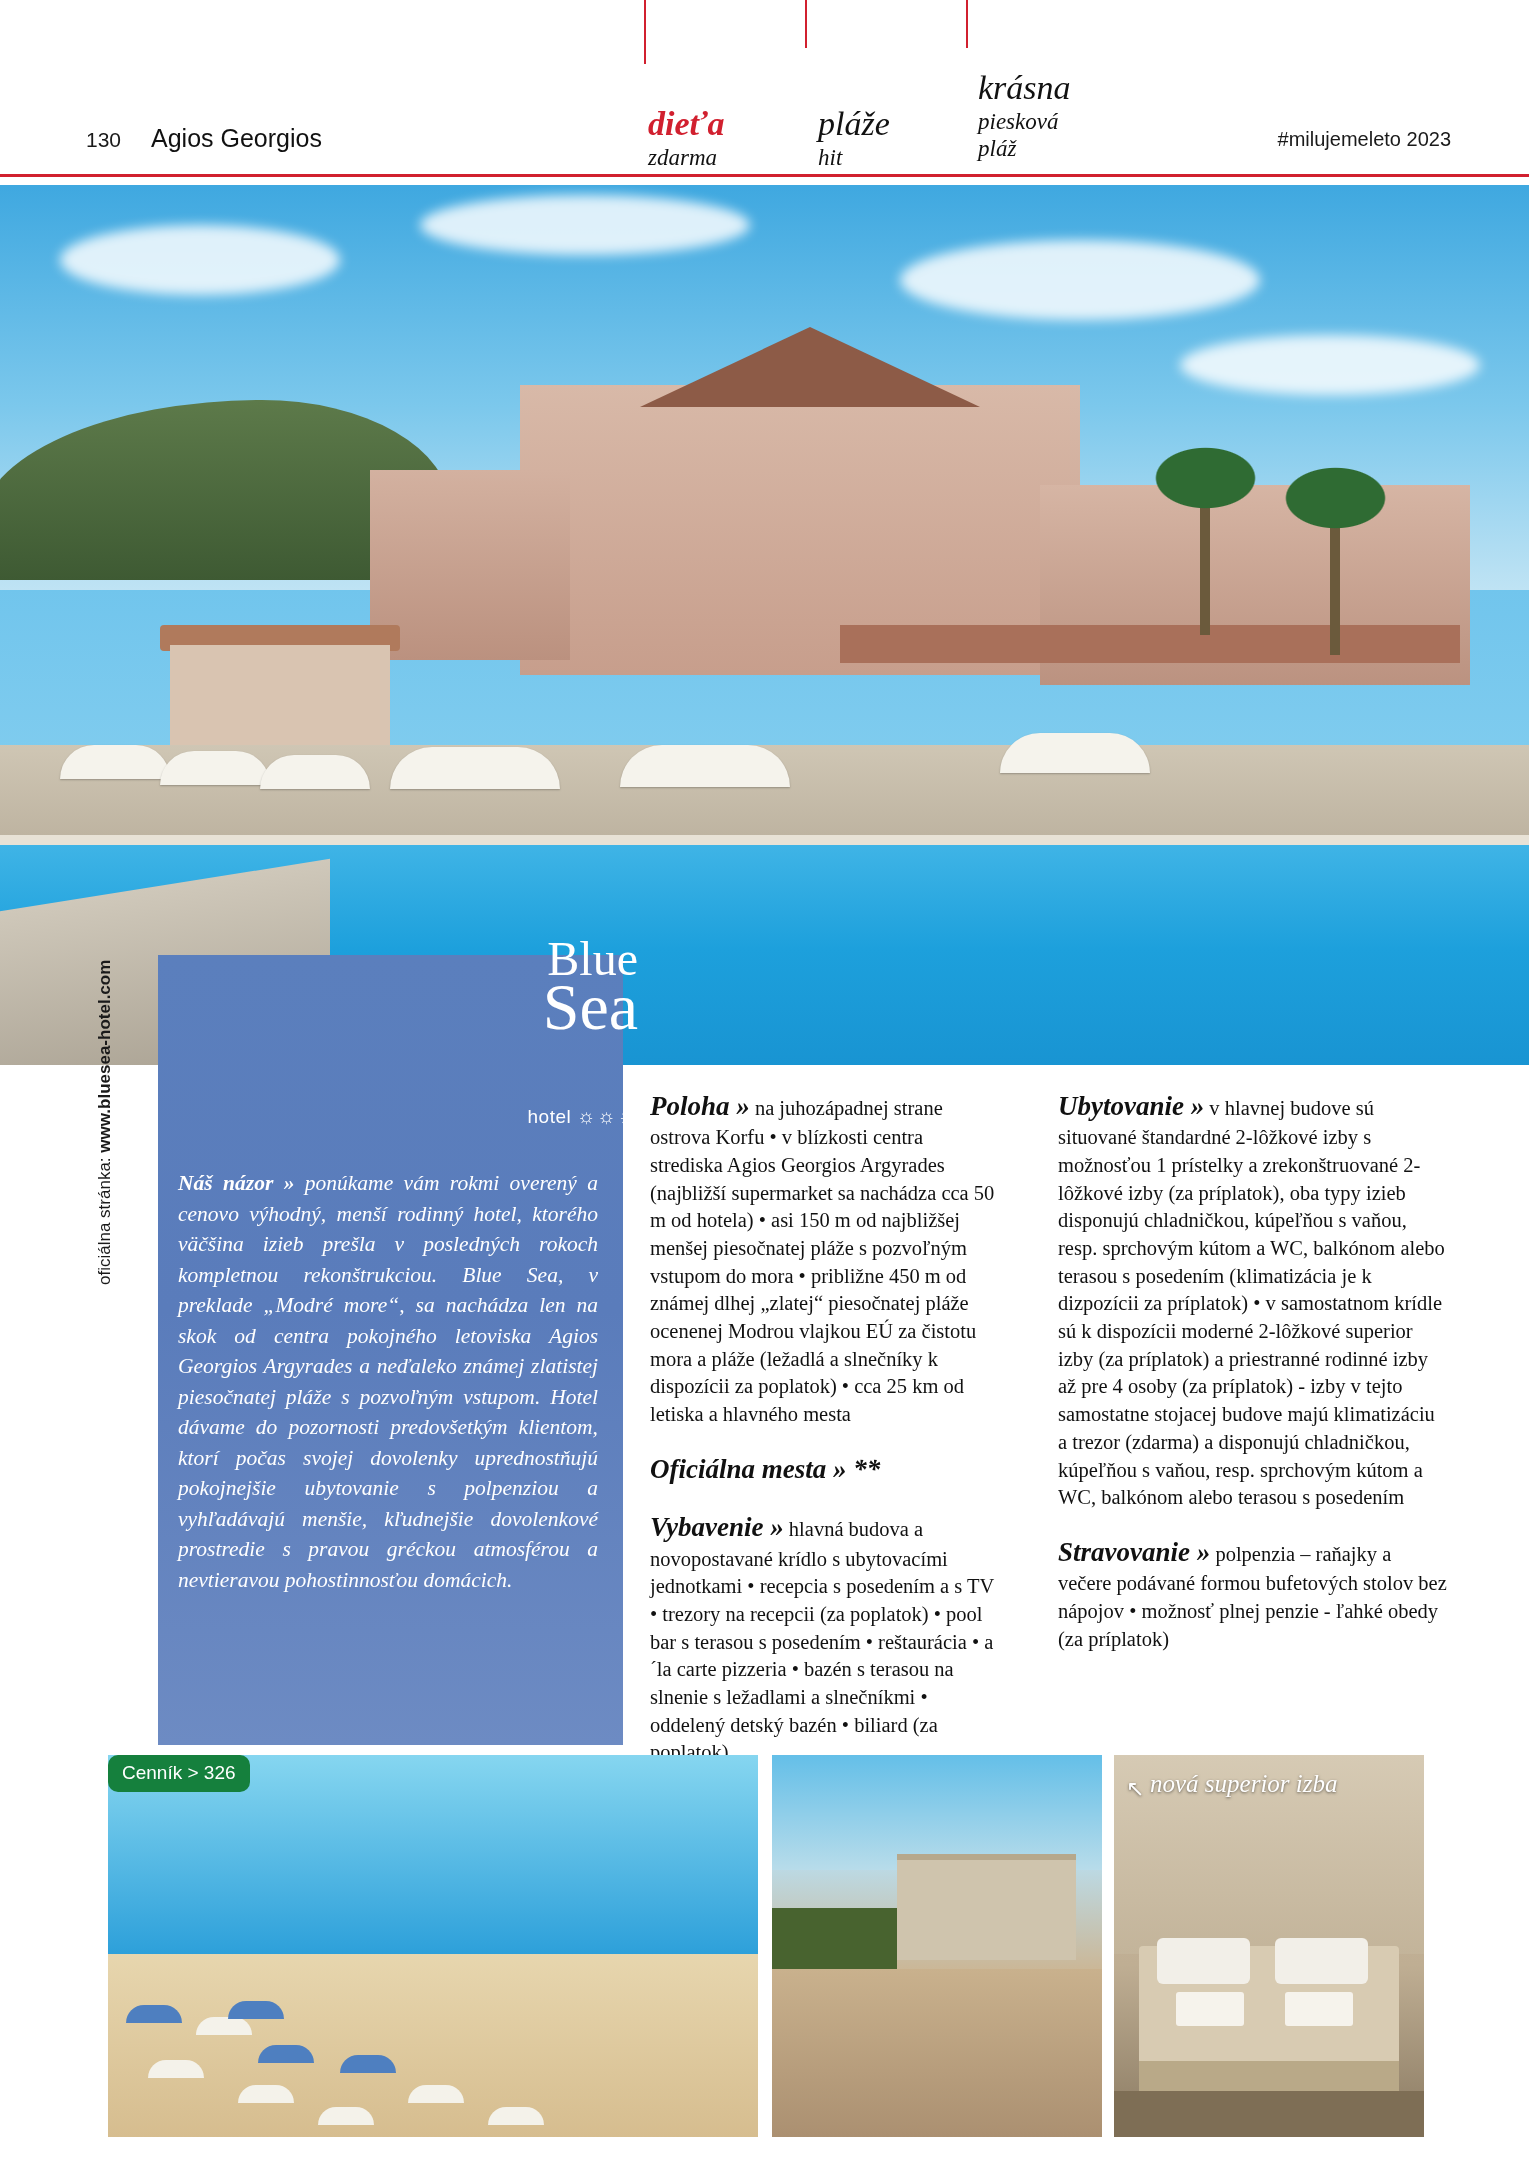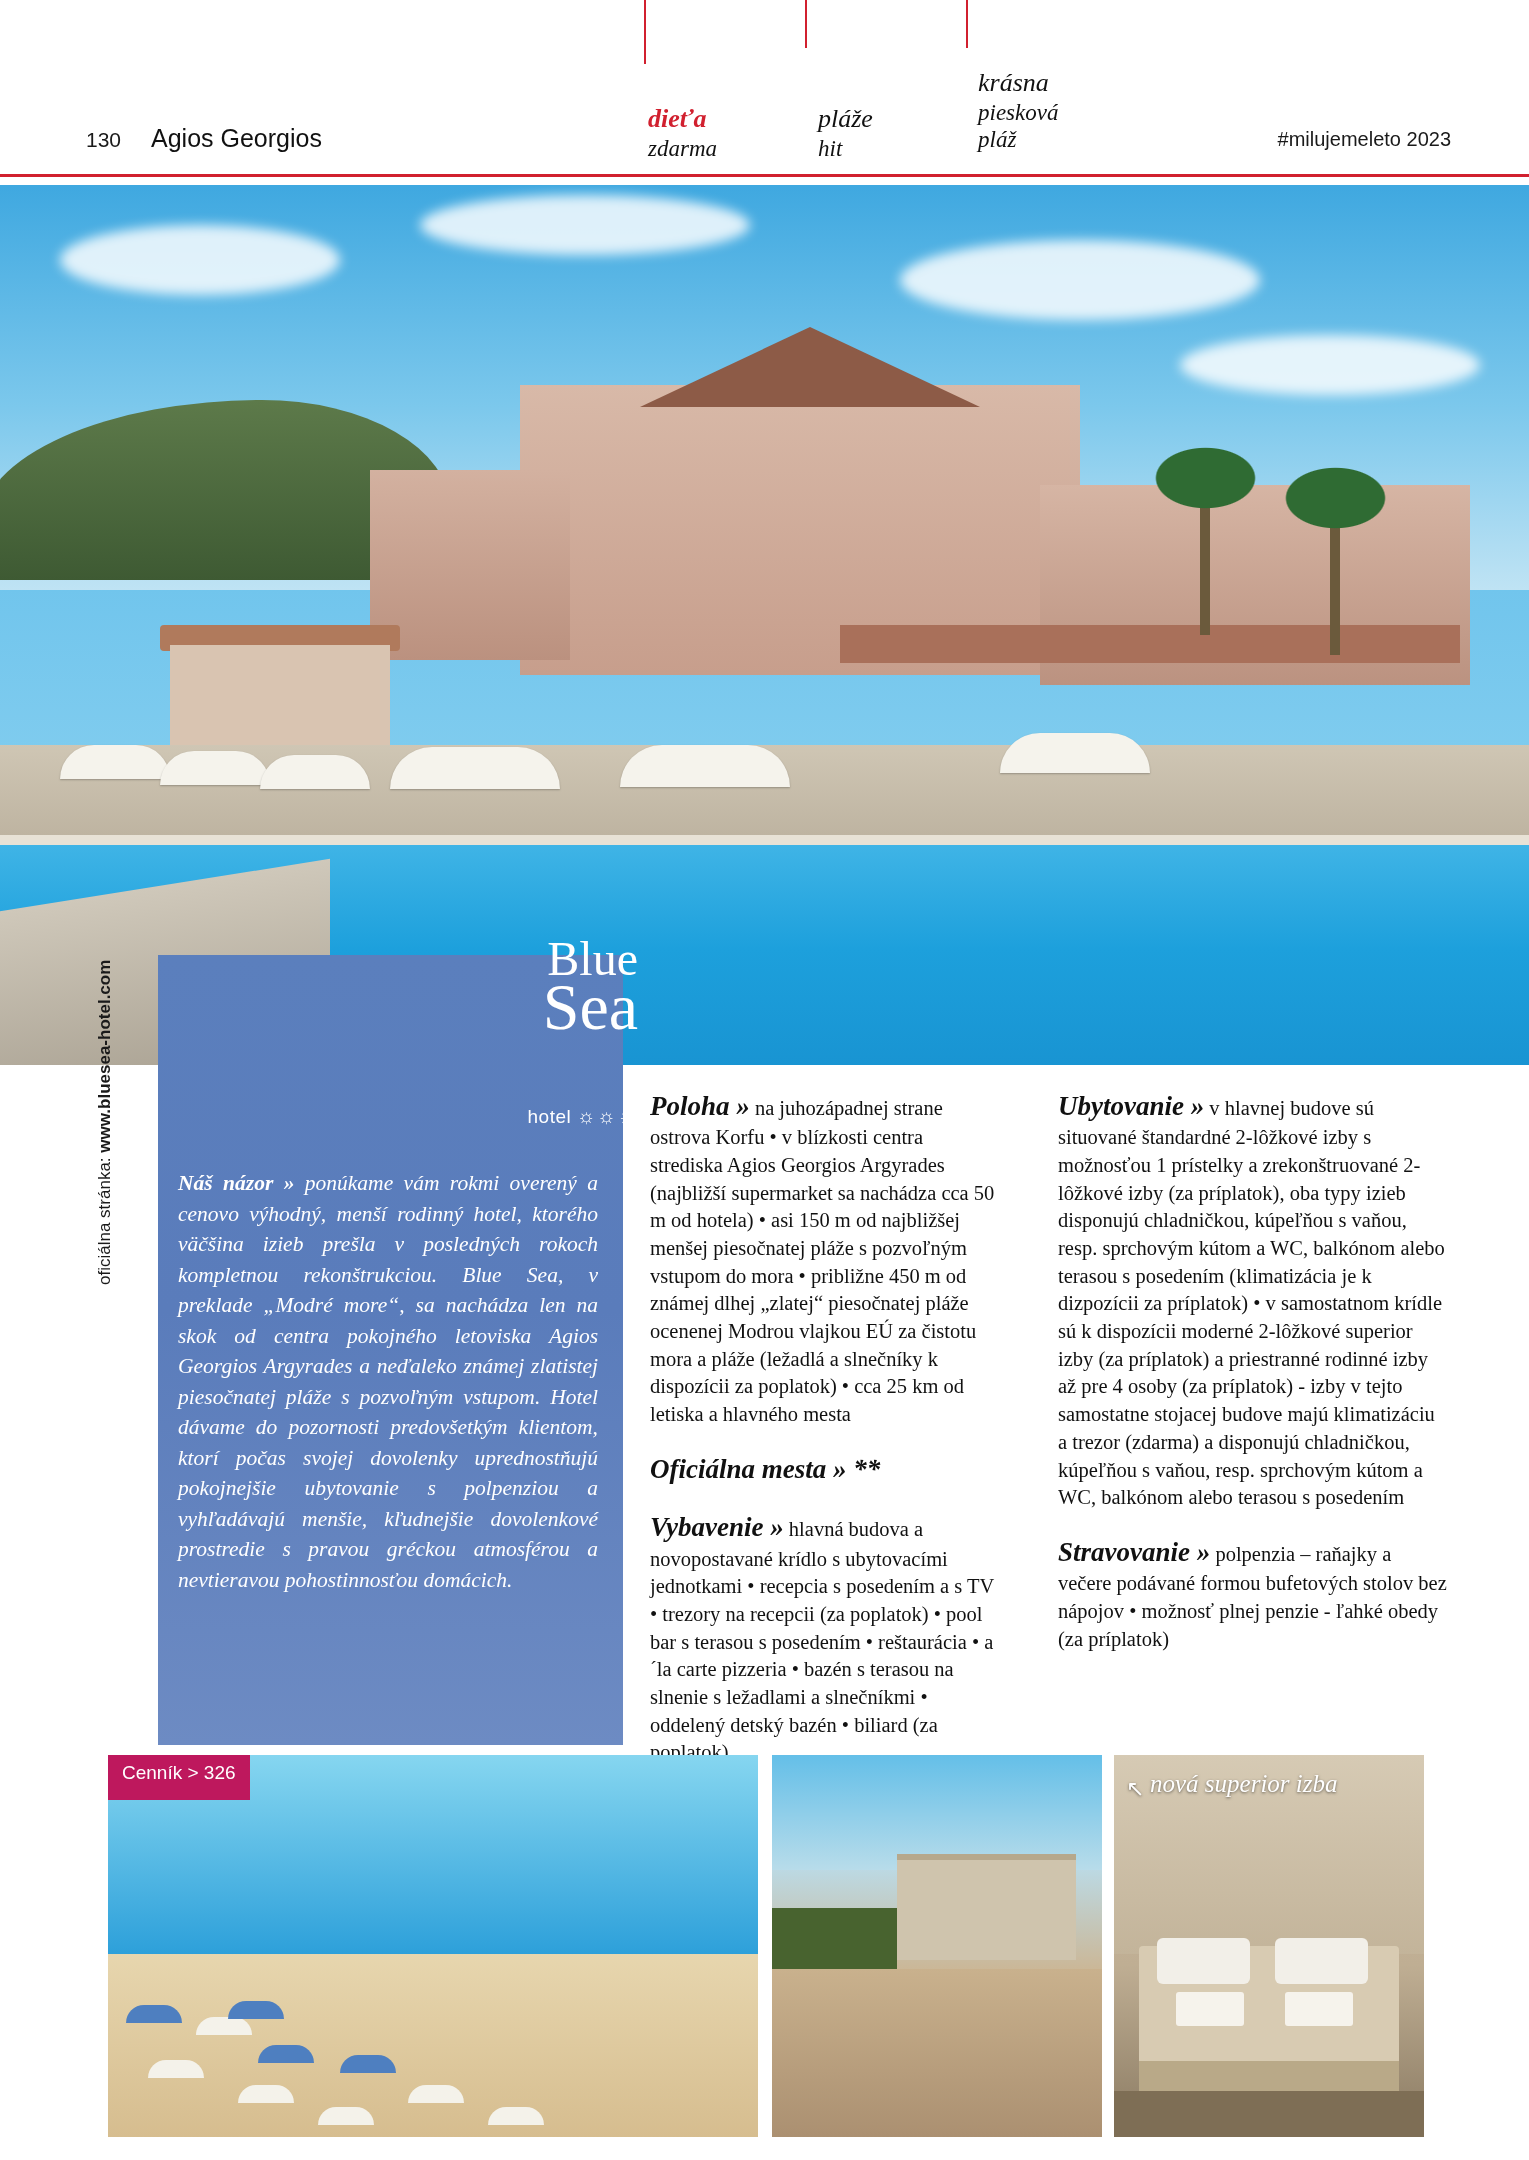--- a/index.html
+++ b/index.html
@@ -52,21 +52,21 @@
     position: absolute;
     font-family: "Liberation Serif", serif;
     font-style: italic;
     line-height: 1.18;
     color: #111;
   }
   .badge .b1 {
     display: block;
     font-weight: bold;
     color: #d1202f;
-    font-size: 26px;
+    font-size: 34px;
     font-style: italic;
   }
   .badge .b2 {
     display: block;
     font-size: 23px;
   }
   .badge.plain .b1 { color: #111; font-weight: normal; }
 
   #badge-dieta { left: 648px; top: 104px; }
   #badge-cenovy { left: 818px; top: 104px; }
@@ -284,25 +284,26 @@
   }
   .para { margin: 0 0 6px 0; text-align: left; }
   .para.first { margin-top: 0; }
   .spaced { margin-top: 22px; }
 
   
   .price-tag {
     position: absolute;
     left: 108px;
     top: 1755px;
-    background: #be185d;
+    background: #15803d;
     color: #ffffff;
     font-size: 19px;
-    padding: 7px 14px 16px 14px;
+    padding: 7px 14px 8px 14px;
     z-index: 5;
+    border-radius: 10px;
   }
 
   .photo {
     position: absolute;
     overflow: hidden;
   }
   #photo-beach {
     left: 108px; top: 1755px; width: 650px; height: 382px;
     background: linear-gradient(180deg,#7fd0ec 0%, #41b4e4 34%, #2ea1db 48%, #e8d7ae 66%, #dcc79a 100%);
   }

